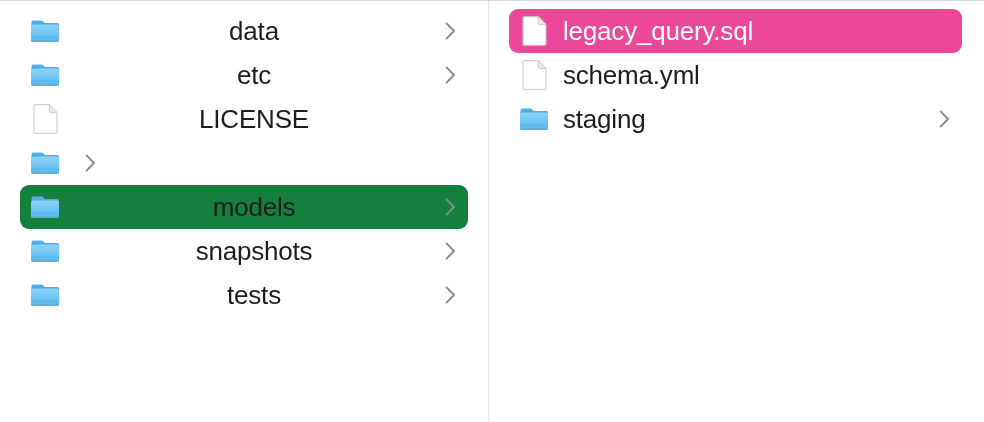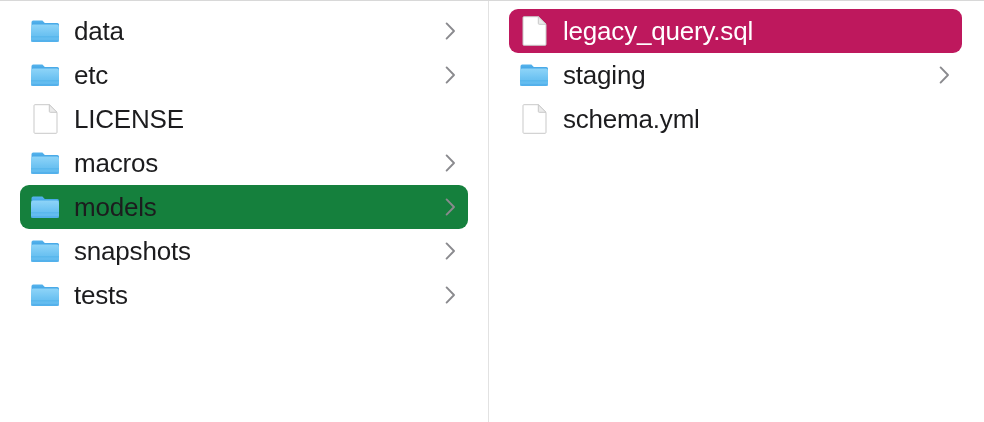--- a/index.html
+++ b/index.html
@@ -32,20 +32,21 @@
     height: 100%;
     box-sizing: border-box;
     background: #ffffff;
     padding-top: 8px;
     overflow: hidden;
   }
 
   .column.col-left {
     width: 489px;
     border-right: 1px solid #e2e2e2;
+    text-align: center;
   }
 
   .column.col-right {
     width: 495px;
   }
 
   .row {
     position: relative;
     height: 44px;
     display: flex;
@@ -58,21 +59,21 @@
     user-select: none;
   }
   .col-right .row {
     margin: 0 22px 0 20px;
   }
 
   .row.sel-gray {
     background: #15803d;
   }
   .row.sel-blue {
-    background: #be185d;
+    background: #ec4899;
   }
 
   .icon-wrap {
     width: 30px;
     height: 30px;
     flex: 0 0 30px;
     position: relative;
     margin-right: 14px;
     display: flex;
     align-items: center;
@@ -195,21 +196,20 @@
                 <stop offset="0%" stop-color="#56b3ec"></stop>
                 <stop offset="100%" stop-color="#3a9fe2"></stop>
               </linearGradient>
             </defs>
             <path d="M1.5 4.2a1.7 1.7 0 0 1 1.7-1.7h9.2l2.4 2.6h12.5a1.7 1.7 0 0 1 1.7 1.7v2.4H1.5z" fill="url(#fgTab)"></path>
             <rect x="1" y="6.6" width="28" height="17.4" rx="2.1" fill="url(#fgBody)"></rect>
             <rect x="1" y="18.2" width="28" height="1.2" fill="#55b4ea" opacity="0.85"></rect>
             <rect x="1" y="21.9" width="28" height="2.1" rx="1" fill="#4facea" opacity="0.65"></rect>
           </svg>
         </span>
-        <span class="row-label">macros</span>
         <span class="chevron">
           <svg width="11" height="18" viewBox="0 0 11 18">
             <path d="M1.6 1.4 L9 9 L1.6 16.6" fill="none" stroke="#8a8a8e" stroke-width="1.9" stroke-linecap="round" stroke-linejoin="round"></path>
           </svg>
         </span>
       </div>
       <div class="row sel-gray">
         <span class="icon-wrap">
           <svg width="30" height="26" viewBox="0 0 30 26">
             <defs>
@@ -301,53 +301,53 @@
         </span>
         <span class="row-label">legacy_query.sql</span>
         <span class="chevron hidden">
           <svg width="11" height="18" viewBox="0 0 11 18">
             <path d="M1.6 1.4 L9 9 L1.6 16.6" fill="none" stroke="#8a8a8e" stroke-width="1.9" stroke-linecap="round" stroke-linejoin="round"></path>
           </svg>
         </span>
       </div>
       <div class="row">
         <span class="icon-wrap">
-          <svg width="30" height="26" viewBox="0 0 30 26">
-            <defs>
-              <linearGradient id="fgBody" x1="0" y1="0" x2="0" y2="1">
-                <stop offset="0%" stop-color="#8ed4f8"></stop>
-                <stop offset="55%" stop-color="#6ec3f2"></stop>
-                <stop offset="100%" stop-color="#5cb8ee"></stop>
-              </linearGradient>
-              <linearGradient id="fgTab" x1="0" y1="0" x2="0" y2="1">
-                <stop offset="0%" stop-color="#56b3ec"></stop>
-                <stop offset="100%" stop-color="#3a9fe2"></stop>
-              </linearGradient>
-            </defs>
-            <path d="M1.5 4.2a1.7 1.7 0 0 1 1.7-1.7h9.2l2.4 2.6h12.5a1.7 1.7 0 0 1 1.7 1.7v2.4H1.5z" fill="url(#fgTab)"></path>
-            <rect x="1" y="6.6" width="28" height="17.4" rx="2.1" fill="url(#fgBody)"></rect>
-            <rect x="1" y="18.2" width="28" height="1.2" fill="#55b4ea" opacity="0.85"></rect>
-            <rect x="1" y="21.9" width="28" height="2.1" rx="1" fill="#4facea" opacity="0.65"></rect>
-          </svg>
-        </span>
-        <span class="row-label">staging</span>
-        <span class="chevron">
-          <svg width="11" height="18" viewBox="0 0 11 18">
-            <path d="M1.6 1.4 L9 9 L1.6 16.6" fill="none" stroke="#8a8a8e" stroke-width="1.9" stroke-linecap="round" stroke-linejoin="round"></path>
-          </svg>
-        </span>
-      </div>
-      <div class="row">
-        <span class="icon-wrap">
           <svg width="25" height="30" viewBox="0 0 25 30">
             <path d="M1 1.6a0.9 0.9 0 0 1 0.9-0.9h14.4L24 8.3v20.1a0.9 0.9 0 0 1-0.9 0.9H1.9a0.9 0.9 0 0 1-0.9-0.9z" fill="#ffffff" stroke="#c9c9c9" stroke-width="1"></path>
             <path d="M16.3 0.7V7.4a0.9 0.9 0 0 0 0.9 0.9H24z" fill="#ebebeb" stroke="#c9c9c9" stroke-width="1" stroke-linejoin="round"></path>
           </svg>
         </span>
         <span class="row-label">schema.yml</span>
         <span class="chevron hidden">
           <svg width="11" height="18" viewBox="0 0 11 18">
             <path d="M1.6 1.4 L9 9 L1.6 16.6" fill="none" stroke="#8a8a8e" stroke-width="1.9" stroke-linecap="round" stroke-linejoin="round"></path>
           </svg>
         </span>
       </div>
+      <div class="row">
+        <span class="icon-wrap">
+          <svg width="30" height="26" viewBox="0 0 30 26">
+            <defs>
+              <linearGradient id="fgBody" x1="0" y1="0" x2="0" y2="1">
+                <stop offset="0%" stop-color="#8ed4f8"></stop>
+                <stop offset="55%" stop-color="#6ec3f2"></stop>
+                <stop offset="100%" stop-color="#5cb8ee"></stop>
+              </linearGradient>
+              <linearGradient id="fgTab" x1="0" y1="0" x2="0" y2="1">
+                <stop offset="0%" stop-color="#56b3ec"></stop>
+                <stop offset="100%" stop-color="#3a9fe2"></stop>
+              </linearGradient>
+            </defs>
+            <path d="M1.5 4.2a1.7 1.7 0 0 1 1.7-1.7h9.2l2.4 2.6h12.5a1.7 1.7 0 0 1 1.7 1.7v2.4H1.5z" fill="url(#fgTab)"></path>
+            <rect x="1" y="6.6" width="28" height="17.4" rx="2.1" fill="url(#fgBody)"></rect>
+            <rect x="1" y="18.2" width="28" height="1.2" fill="#55b4ea" opacity="0.85"></rect>
+            <rect x="1" y="21.9" width="28" height="2.1" rx="1" fill="#4facea" opacity="0.65"></rect>
+          </svg>
+        </span>
+        <span class="row-label">staging</span>
+        <span class="chevron">
+          <svg width="11" height="18" viewBox="0 0 11 18">
+            <path d="M1.6 1.4 L9 9 L1.6 16.6" fill="none" stroke="#8a8a8e" stroke-width="1.9" stroke-linecap="round" stroke-linejoin="round"></path>
+          </svg>
+        </span>
+      </div>
     </div>
 </div>
 
 </body></html>

